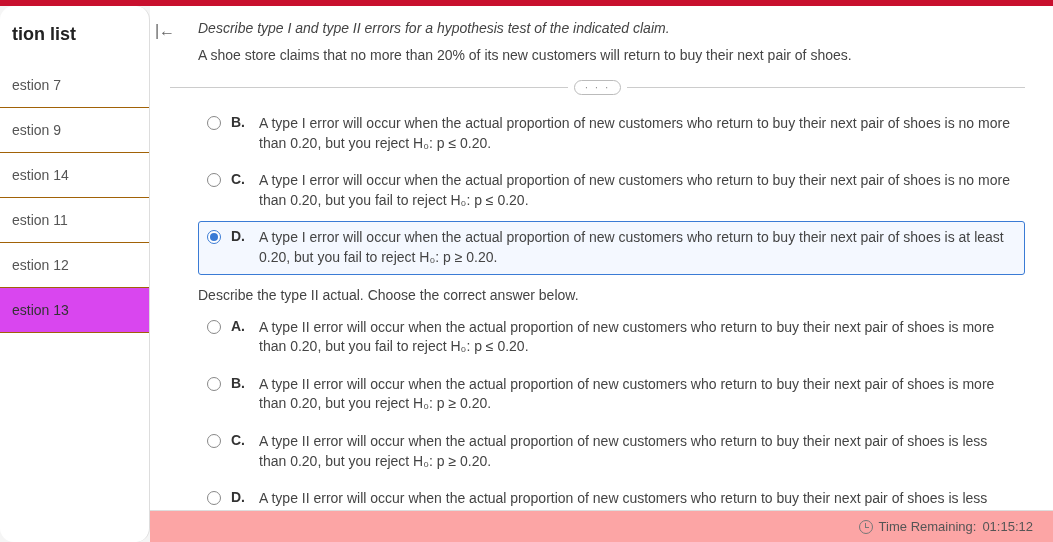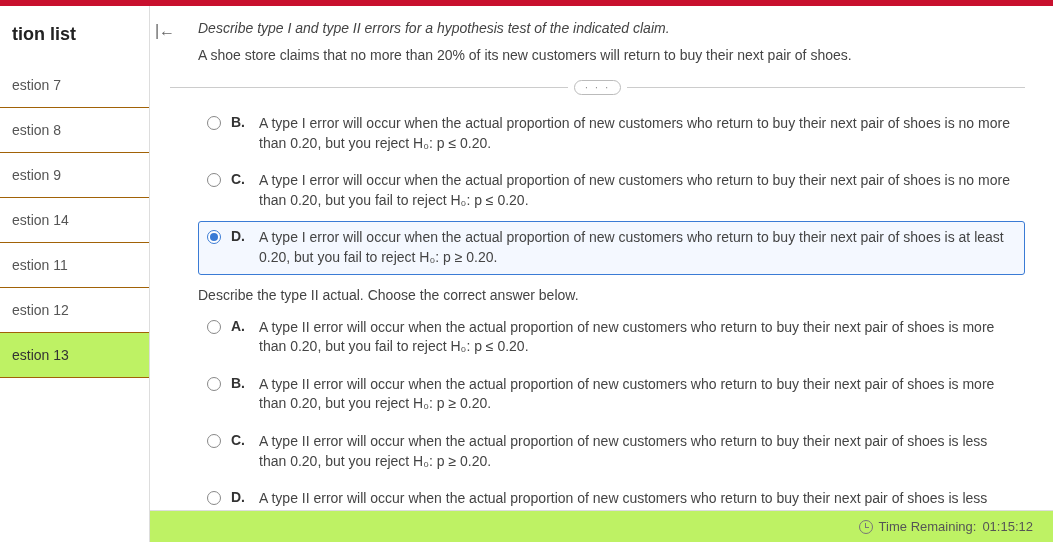--- a/index.html
+++ b/index.html
@@ -20,35 +20,36 @@
   }
   .layout {
     display: flex;
     height: calc(100% - 6px);
   }
   .sidebar {
     width: 150px;
     background: #fff;
     border-right: 1px solid #ddd;
     padding-top: 10px;
+    border-radius: 14px;
   }
   .sidebar-title {
     font-size: 18px;
     font-weight: bold;
     padding: 8px 12px 18px 12px;
     color: #222;
   }
   .q-item {
     padding: 14px 12px;
     color: #555;
     cursor: pointer;
     border-bottom: 1px solid #a16207;
   }
   .q-item.active {
-    background: #bef264;
+    background: #d946ef;
     color: #333;
   }
   .main {
     flex: 1;
     background: #fff;
     position: relative;
     padding: 12px 28px 0 20px;
     overflow: hidden;
   }
   .collapse-btn {
@@ -118,21 +119,21 @@
     font-weight:bold;color:#333;width:18px;flex-shrink:0;
   }
   .opt-text {
     color:#444;line-height:1.4;
   }
   .section-label {
     margin:12px 0 8px 28px;color:#444;
   }
   .footer {
     position:absolute;bottom:0;left:150px;right:0;
-    border-top:1px solid #ddd;background:#bef264;
+    border-top:1px solid #ddd;background:#fca5a5;
     padding:8px 20px;display:flex;align-items:center;justify-content:flex-end;gap:16px;
   }
   .timer {
     color:#555;font-size:13px;display:flex;align-items:center;gap:6px;
   }
   .clock-icon {
     width:14px;height:14px;border:1.5px solid #777;border-radius:50%;position:relative;
   }
   .clock-icon::after{
     content:"";position:absolute;left:5px;top:2px;width:1.5px;height:5px;background:#777;
@@ -144,21 +145,20 @@
 </head>
 <body>
 
 <div class="topbar"></div>
 
 <div class="layout">
 
   <div class="sidebar">
     <div class="sidebar-title">tion list</div>
     <div class="q-item">estion 7</div>
-    <div class="q-item">estion 8</div>
     <div class="q-item">estion 9</div>
     <div class="q-item">estion 14</div>
     <div class="q-item">estion 11</div>
     <div class="q-item">estion 12</div>
     <div class="q-item active">estion 13</div>
   </div>
 
   <div class="main">
     <div class="collapse-btn">|←</div>
 

